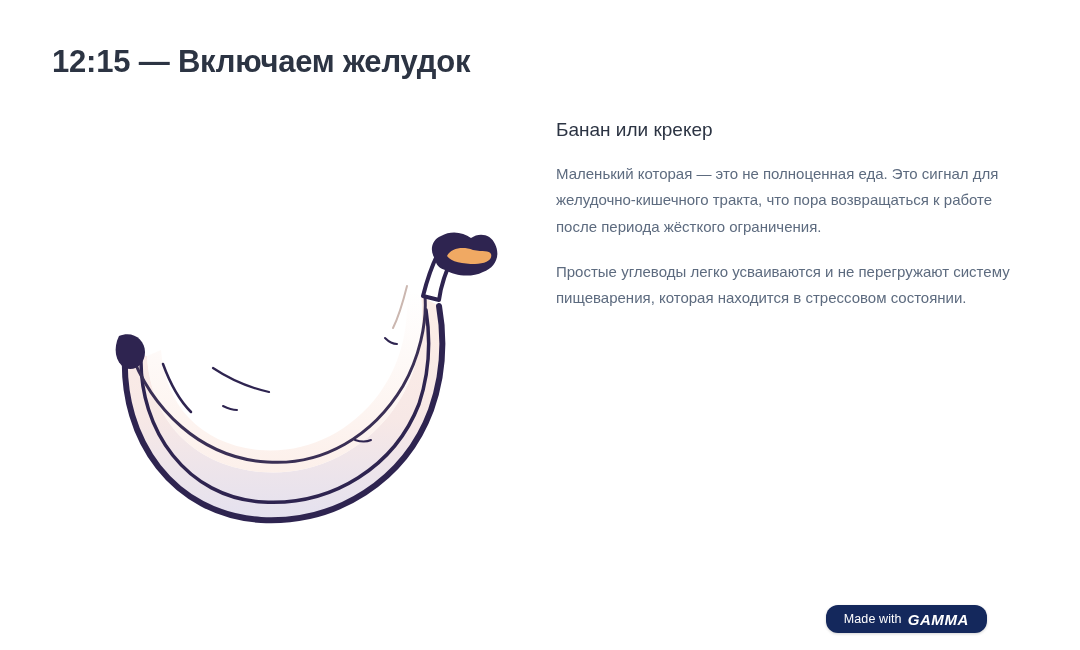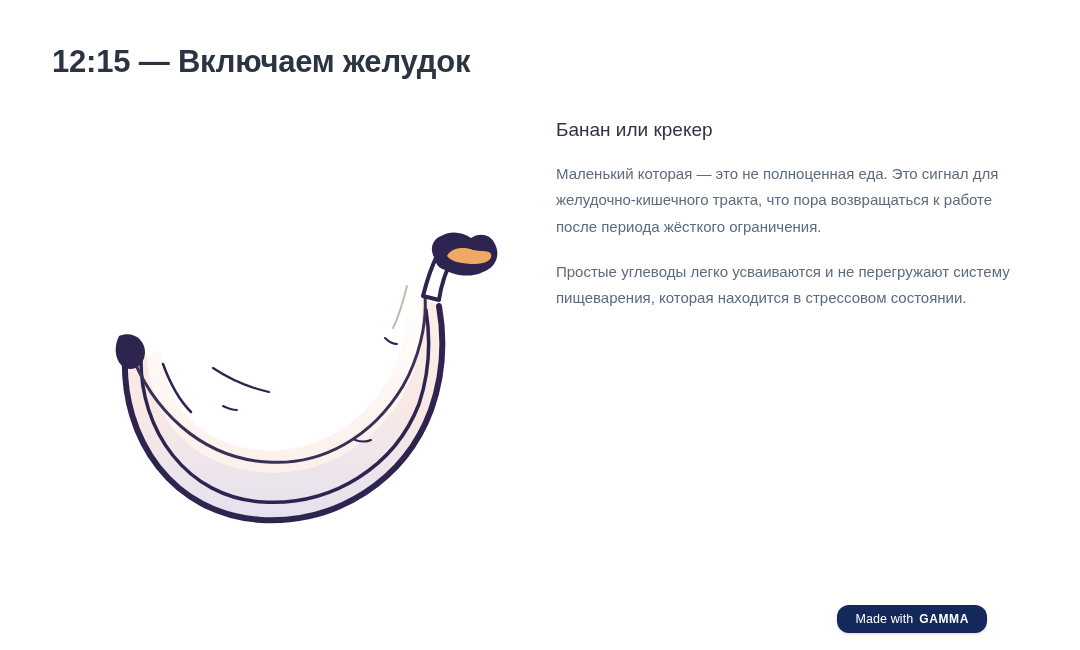--- a/index.html
+++ b/index.html
@@ -89,21 +89,22 @@
     cursor: pointer;
     box-shadow: 0 1px 3px rgba(0,0,0,0.18);
   }
   .gamma-badge .made-with {
     font-weight: normal;
     letter-spacing: 0.1px;
   }
   .gamma-badge .gamma-word {
     font-weight: bold;
     letter-spacing: 0.6px;
-    font-size: 12px;
+    font-size: 15px;
+    font-style: italic;
   }
 </style>
 </head>
 <body>
 
 <div class="slide">
 
   <div class="slide-title">12:15 — Включаем желудок</div>
 
   <div class="illustration">

